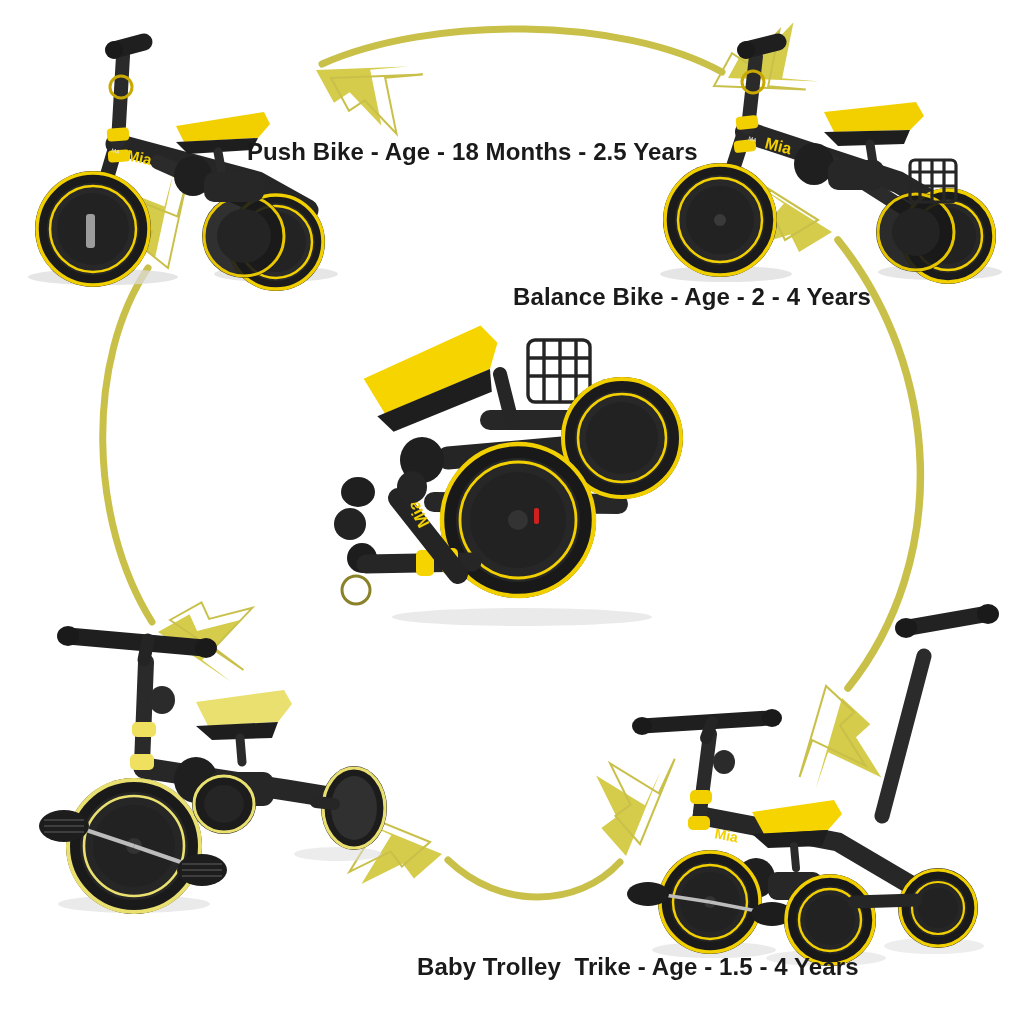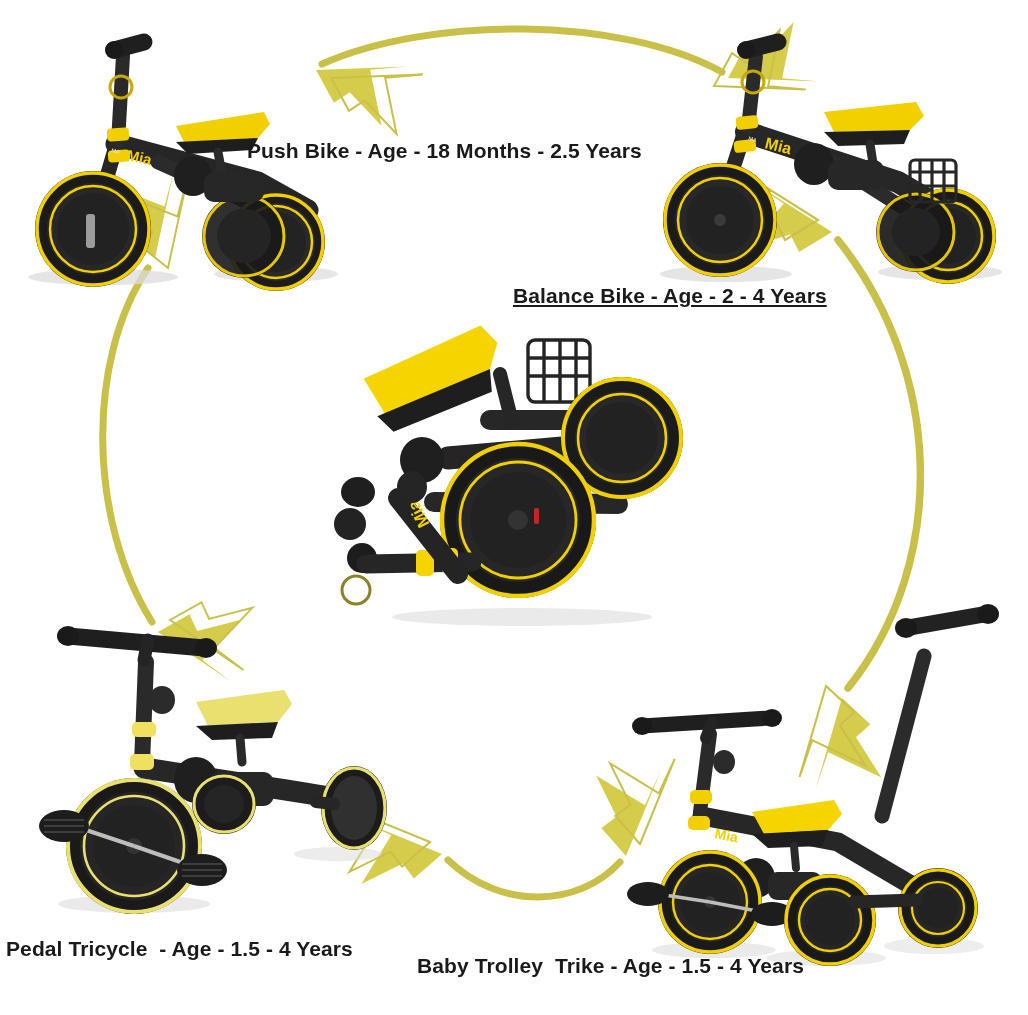--- a/index.html
+++ b/index.html
@@ -13,21 +13,21 @@
     height: 1015px;
     background: #ffffff;
     overflow: hidden;
     font-family: "Liberation Sans", sans-serif;
   }
   .label {
     position: absolute;
     color: #1a1a1a;
     font-family: "Liberation Sans", sans-serif;
     font-weight: bold;
-    font-size: 21px;
+    font-size: 24px;
     letter-spacing: 0.1px;
     white-space: pre;
     line-height: 1;
   }
   .arrow-layer, .bike-layer {
     position: absolute;
     top: 0; left: 0;
     width: 1028px;
     height: 1015px;
   }
@@ -403,19 +403,18 @@
 
         <path d="M268 312 L330 310" stroke="#262626" stroke-width="13" stroke-linecap="round"></path>
 
         <text x="128" y="248" font-family="Liberation Sans, sans-serif" font-size="14" font-weight="bold" fill="#f2d000" transform="rotate(11 128 248)">Mia</text>
       </svg>
     </div>
   </div>
 
   <div class="label" style="left:247px; top:140px;">Push Bike - Age - 18 Months - 2.5 Years</div>
 
-  <div class="label" style="left:513px; top:285px;text-decoration:underline;">Balance Bike - Age - 2 - 4 Years</div>
-
-  <div class="label" style="left:6px; top:938px;">Pedal Tricycle  - Age - 1.5 - 4 Years</div>
+  <div class="label" style="left:513px; top:285px;">Balance Bike - Age - 2 - 4 Years</div>
+
 
   <div class="label" style="left:407px; top:955px;margin-left:10px;">Baby Trolley  Trike - Age - 1.5 - 4 Years</div>
 
 </div>
 
 </body></html>

